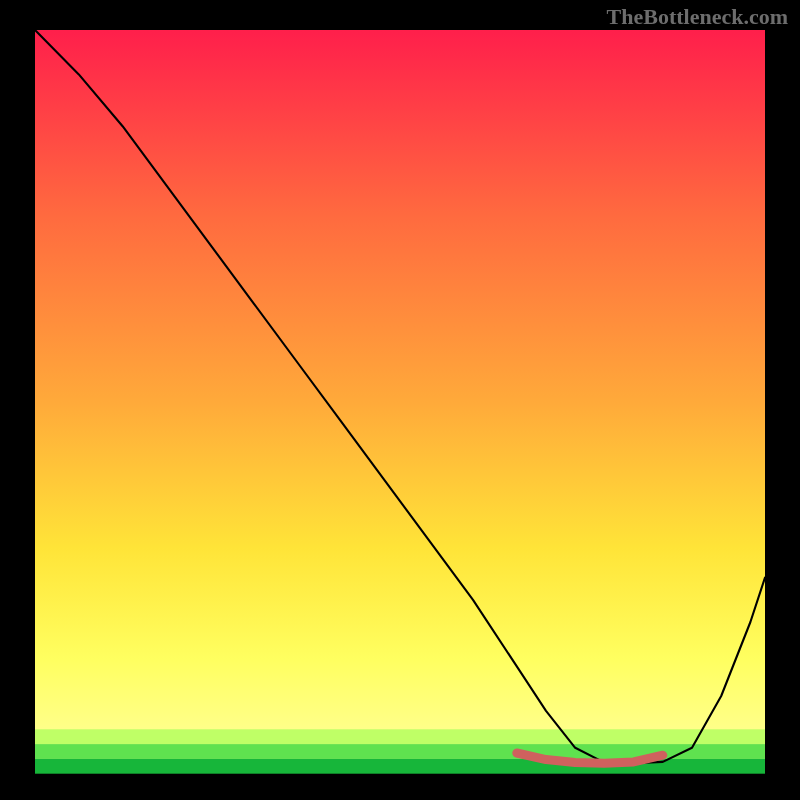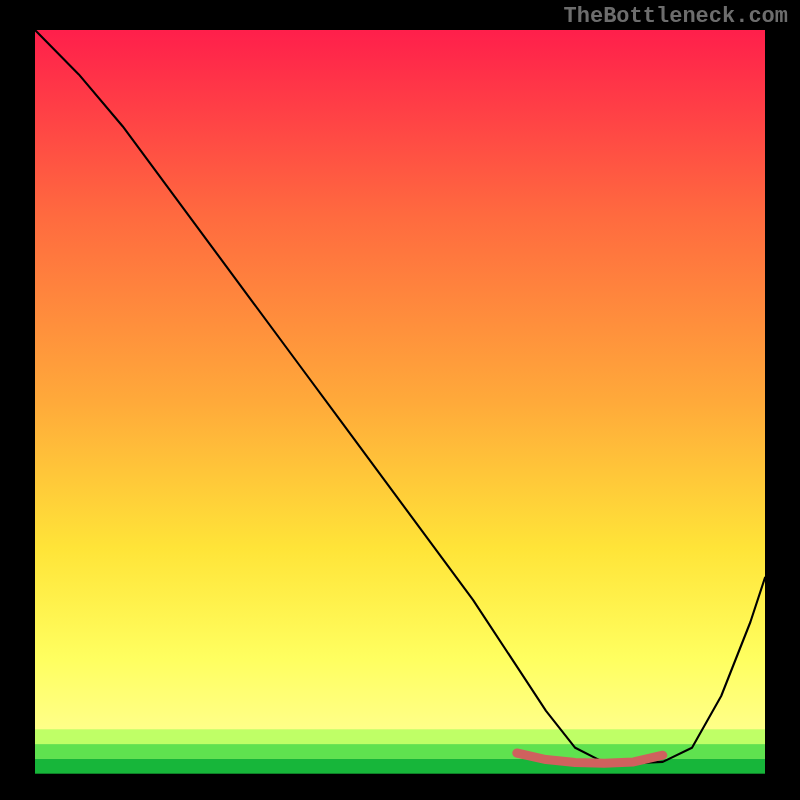--- a/index.html
+++ b/index.html
@@ -12,21 +12,21 @@
   }
   .stage {
     position: relative;
     width: 800px;
     height: 800px;
   }
   .watermark {
     position: absolute;
     top: 4px;
     right: 12px;
-    font-family: Liberation Mono, monospace;
+    font-family: Liberation Serif, serif;
     font-size: 22px;
     font-weight: 700;
     color: #6d6d6d;
     user-select: none;
   }
   svg {
     position: absolute;
     top: 0;
     left: 0;
   }

